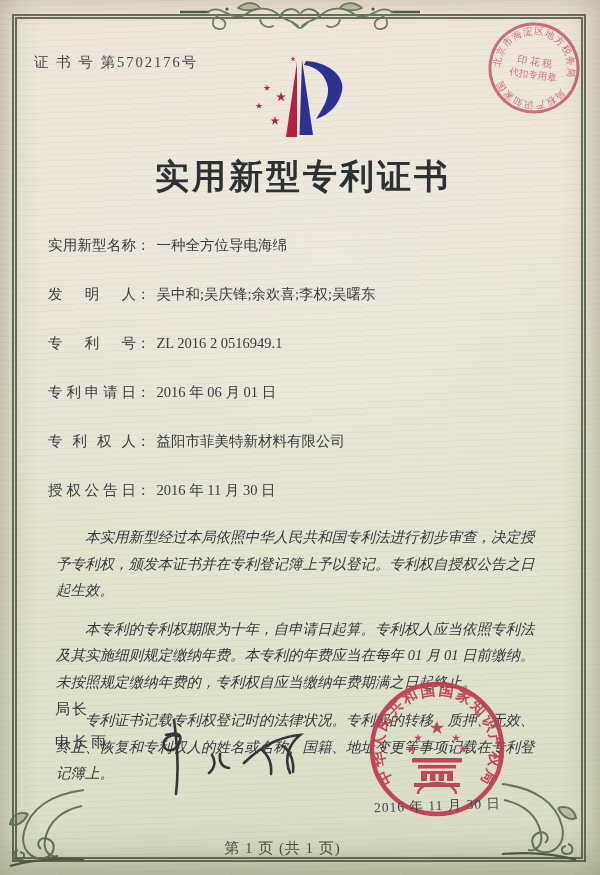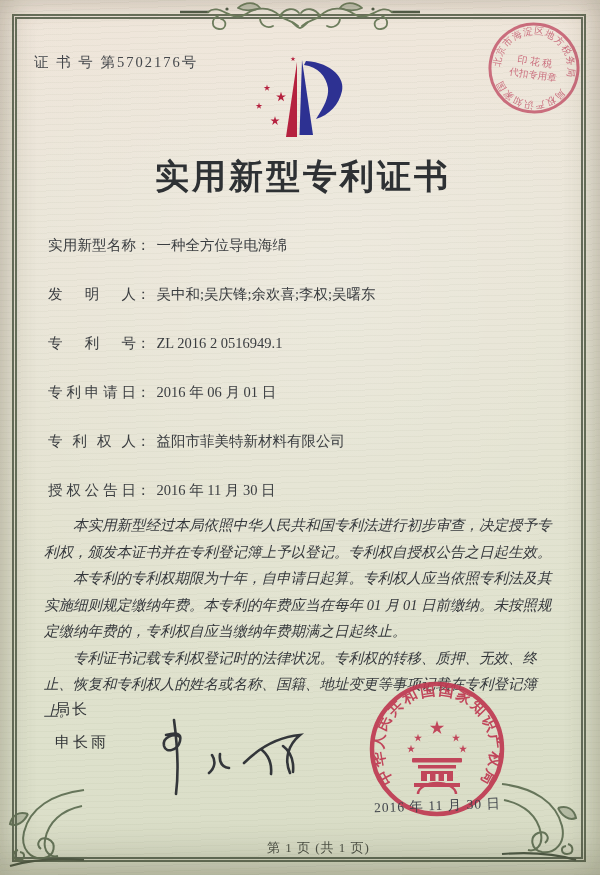--- a/index.html
+++ b/index.html
@@ -21,31 +21,31 @@
   .orn{position:absolute;}
   .cert-no{position:absolute;left:34px;top:53px;font-size:14.5px;letter-spacing:2px;color:#44474b;}
   .title{position:absolute;left:0;top:154px;width:600px;text-align:center;
     font-size:34px;font-weight:600;letter-spacing:3px;padding-left:3px;color:#2e3134;}
   .fields{position:absolute;left:48px;top:236px;width:510px;font-size:14.5px;}
   .field-row{height:20px;margin-bottom:29px;white-space:nowrap;}
   .flabel{display:inline-block;width:88px;text-align:justify;text-align-last:justify;vertical-align:top;}
   .fcolon{display:inline-block;margin-right:6px;}
   .body-text{position:absolute;left:44px;top:512px;width:513px;font-size:14.5px;
     line-height:26.5px;font-style:italic;color:#35383c;}
-  .body-text p{margin:0;text-indent:2em;}
+  .body-text p{margin:12px;text-indent:2em;}
   .signer{position:absolute;left:55px;top:700px;font-size:15px;color:#303336;}
   .signer .s-title{letter-spacing:2px;}
   .signer .s-name{margin-top:14px;letter-spacing:3px;}
   .signature-svg{position:absolute;left:130px;top:693px;}
   .main-seal{position:absolute;left:366px;top:678px;opacity:.92;}
   .seal-date{position:absolute;left:350px;top:797px;width:175px;text-align:center;
     font-size:13.5px;color:#3f434a;letter-spacing:1px;transform:rotate(-2deg);}
   .tax-seal{position:absolute;left:486px;top:20px;transform:rotate(8deg);opacity:.85;}
   .footer{position:absolute;left:0;top:839px;width:565px;text-align:center;
-    font-size:13px;color:#4d5146;letter-spacing:1px;padding-left:36px;}
+    font-size:15px;color:#4d5146;letter-spacing:1px;}
   svg text{font-family:"Liberation Serif","DejaVu Serif",serif;}
 </style>
 </head>
 <body>
 
 <div class="photo">
   <div class="texture"></div>
 
   <svg width="0" height="0" style="position:absolute">
     <defs>

